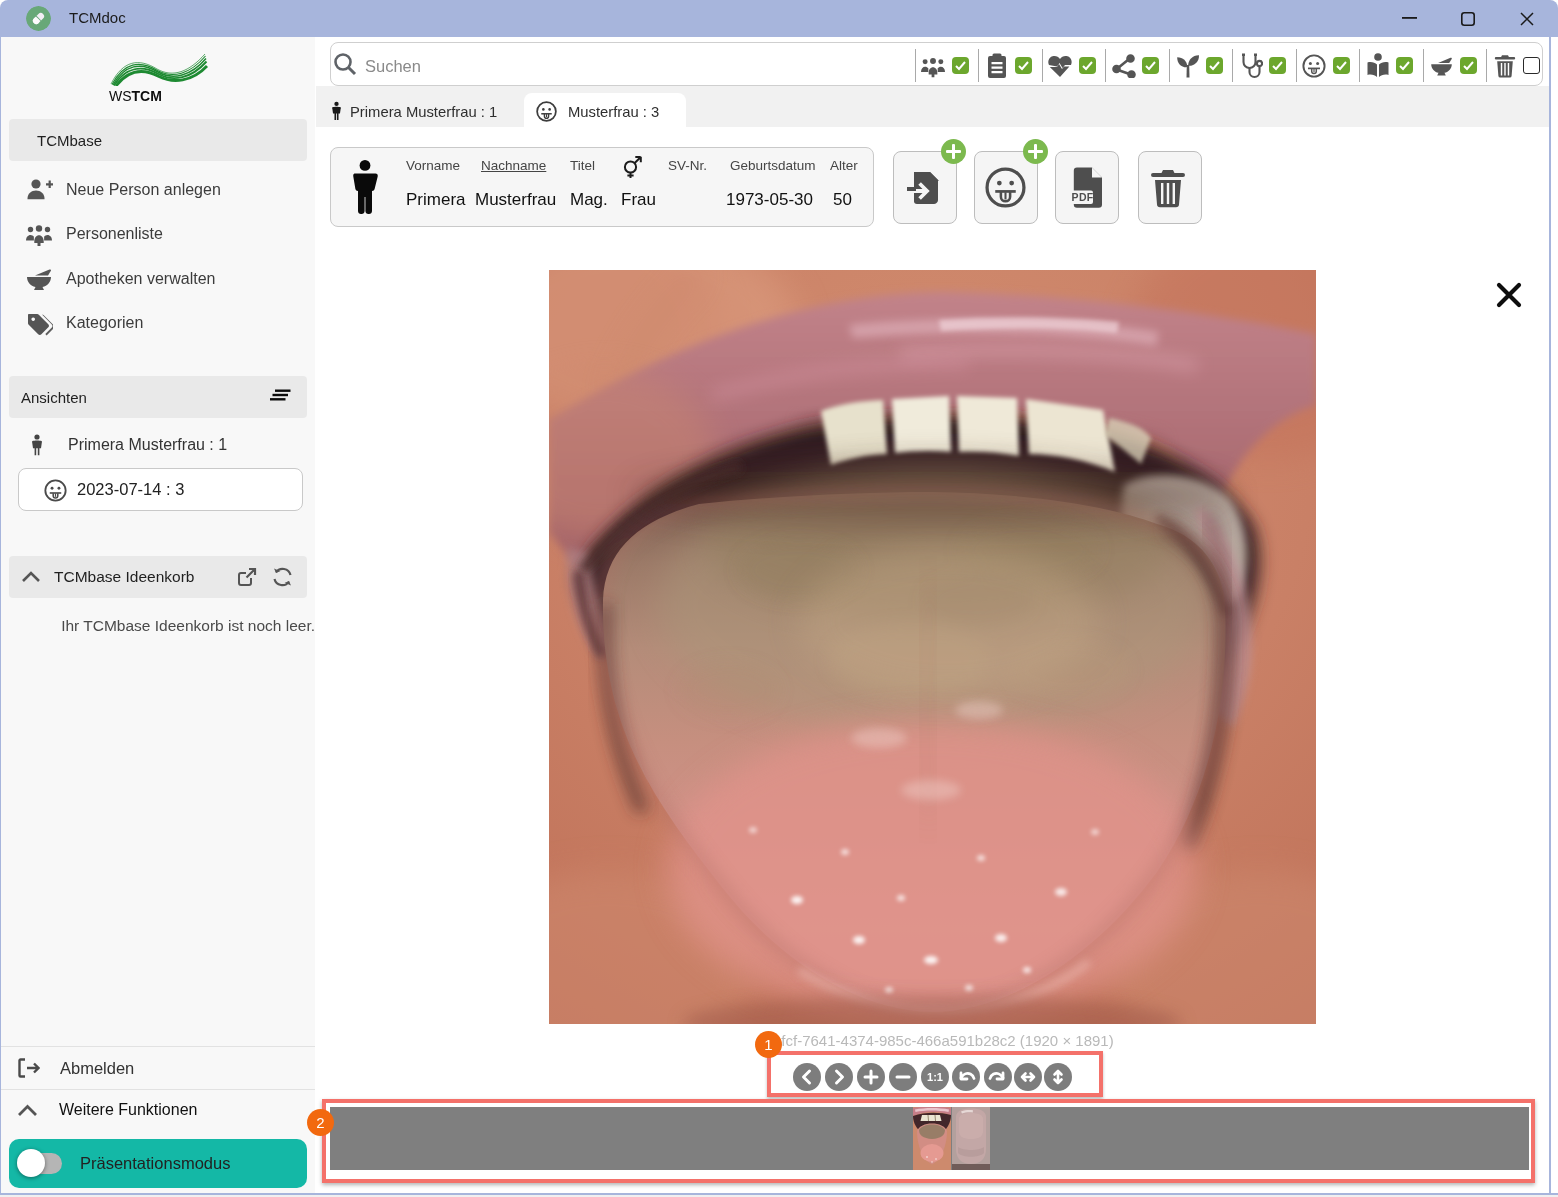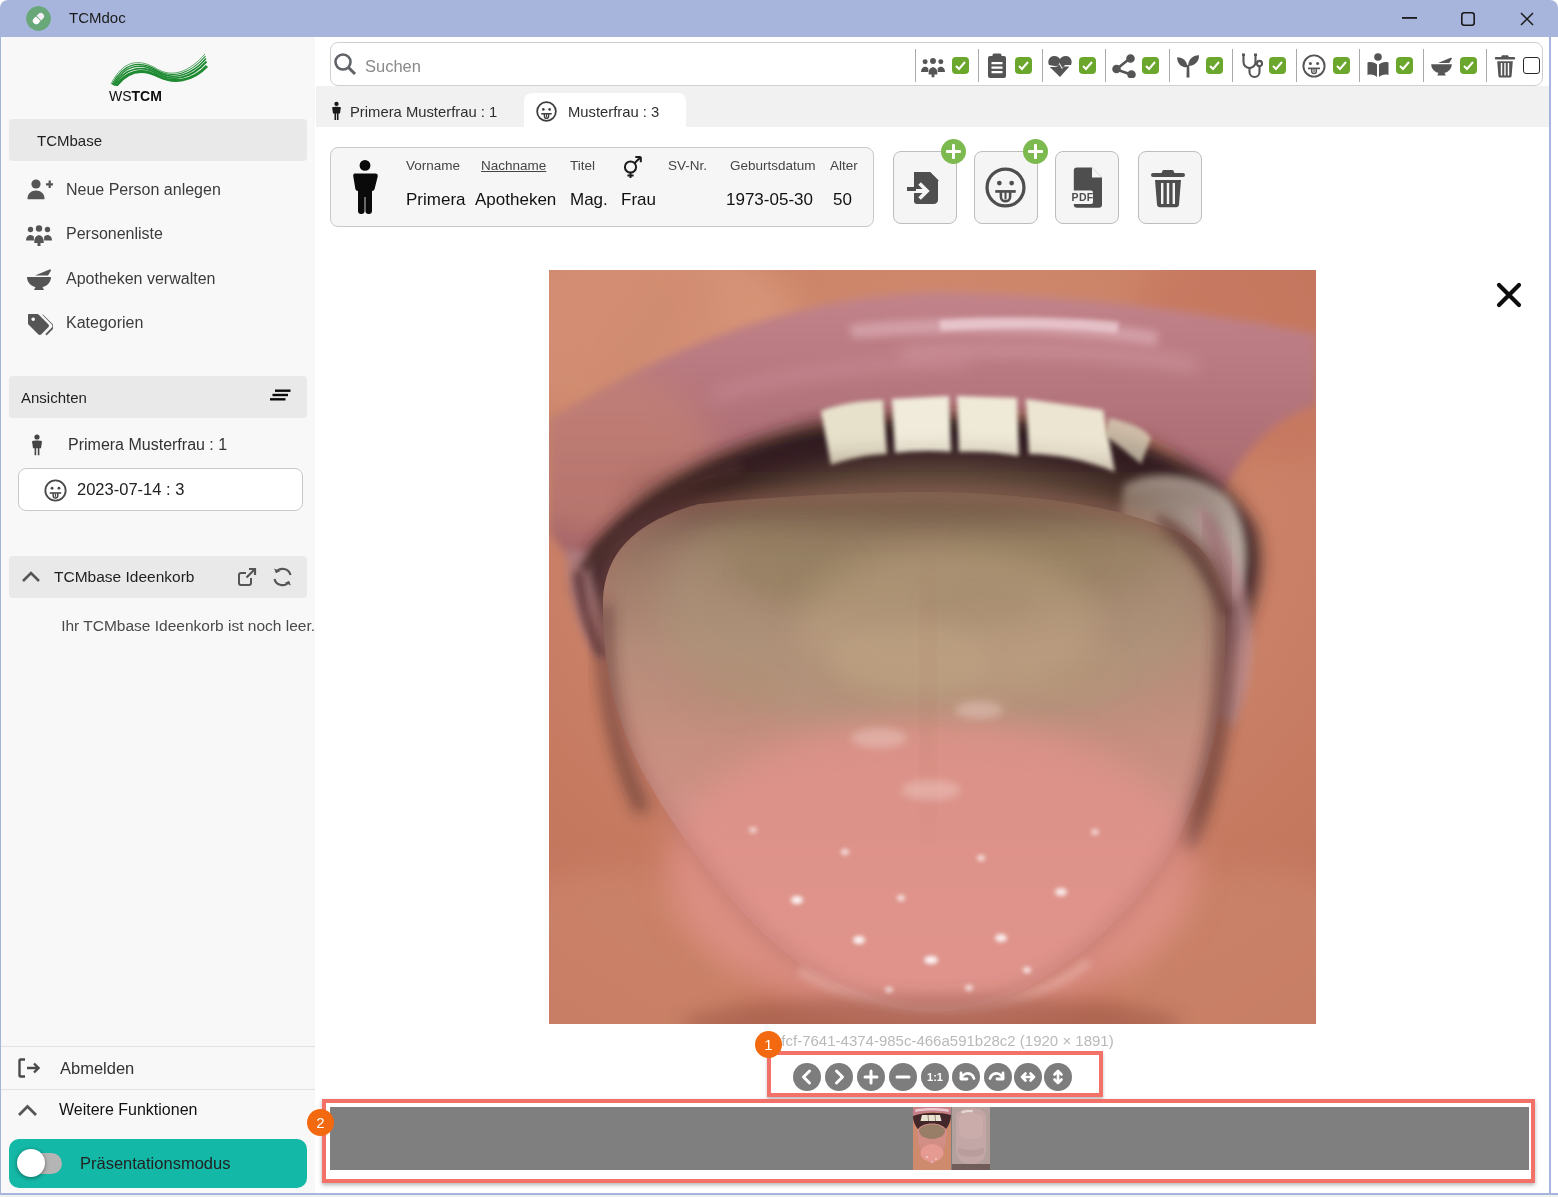--- a/index.html
+++ b/index.html
@@ -386,21 +386,21 @@
       <g stroke="#1c1c1c" stroke-width="2" fill="none">
         <circle cx="10.5" cy="12" r="5.6"></circle>
         <path d="M10.5 17.6 V23 M7.4 20.6 h6.2"></path>
         <path d="M14.7 8 L20.5 2.2 M15.3 2 h5.4 M20.8 1.8 v5.4"></path>
       </g>
     </svg>
   <div class="abs plabel" style="left:668px;">SV-Nr.</div>
   <div class="abs plabel" style="left:730px;">Geburtsdatum</div>
   <div class="abs plabel" style="left:830px;">Alter</div>
   <div class="abs pvalue" style="left:406px;">Primera</div>
-  <div class="abs pvalue" style="left:475px;">Apotheken</div>
+  <div class="abs pvalue" style="left:475px;">Musterfrau</div>
   <div class="abs pvalue" style="left:570px;">Mag.</div>
   <div class="abs pvalue" style="left:621px;">Frau</div>
   <div class="abs pvalue" style="left:726px;">1973-05-30</div>
   <div class="abs pvalue" style="left:833px;">50</div>
 
   <div class="abs abtn" style="left:893px;"></div>
   <div class="abs abtn" style="left:974px;"></div>
   <div class="abs abtn" style="left:1055px;"></div>
   <div class="abs abtn" style="left:1138px;"></div>
   <svg class="abs" style="left:905px; top:168px;" width="40" height="40" viewBox="0 0 40 40">

